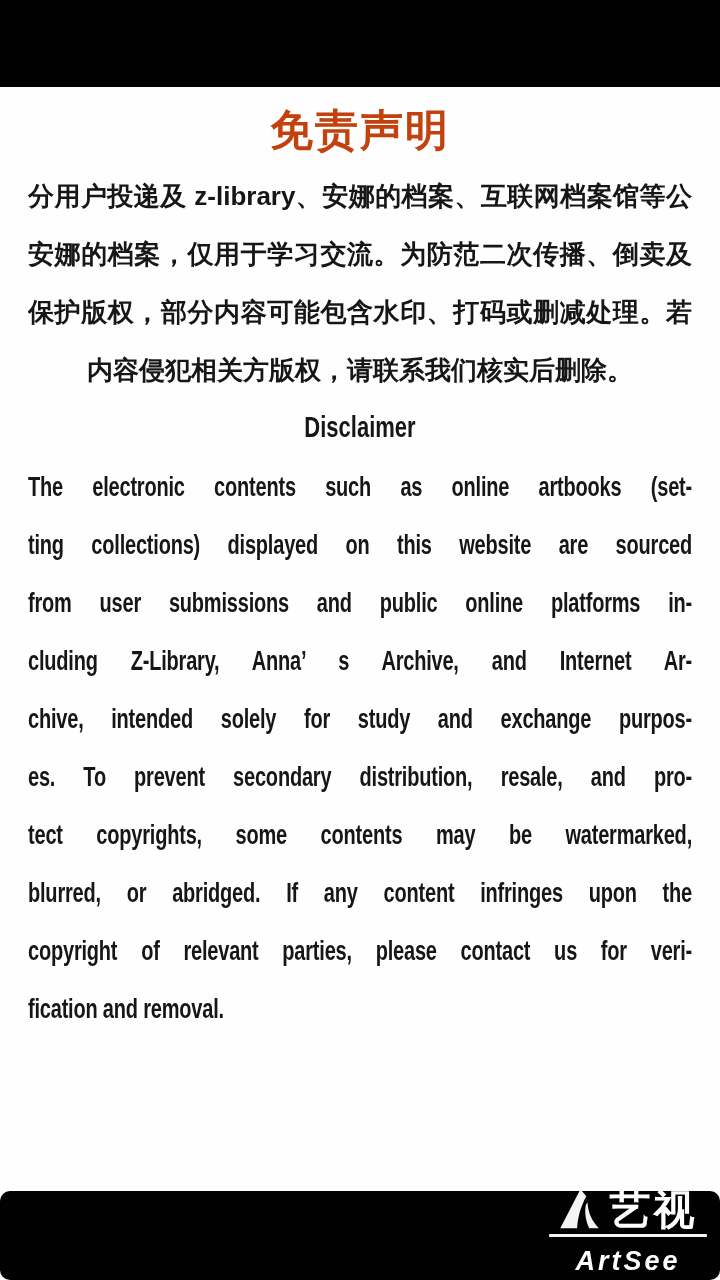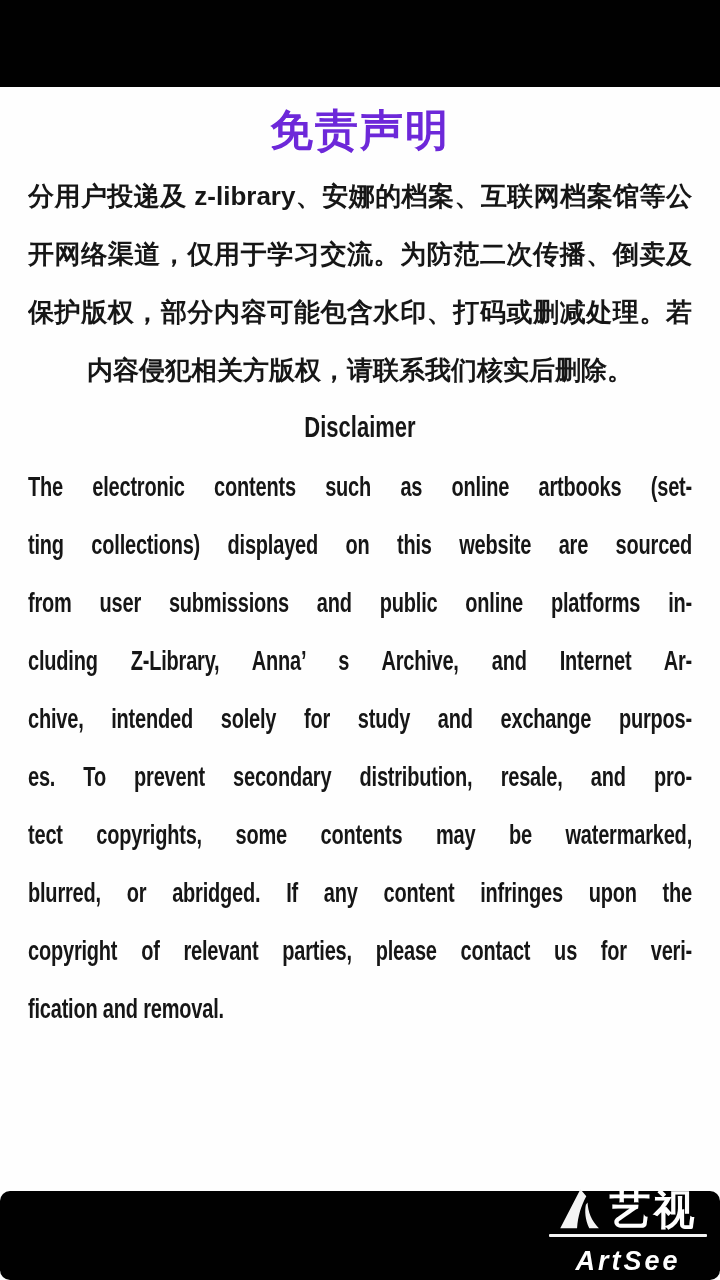--- a/index.html
+++ b/index.html
@@ -29,21 +29,21 @@
     color: #121212;
   }
   .title-zh {
     margin: 0;
     height: 80px;
     line-height: 86px;
     text-align: center;
     font-size: 43px;
     font-weight: bold;
     letter-spacing: 2px;
-    color: #6d28d9;
+    color: #c2410c;
   }
   .lines { padding: 0 28px; }
   .line {
     height: 58px;
     line-height: 58px;
     font-weight: bold;
     color: #161616;
     overflow: hidden;
     white-space: normal;
   }
@@ -109,21 +109,21 @@
 
 <div class="screen">
 
   <div class="bar bar-top"></div>
 
   <div class="content">
     <h1 class="title-zh">免责声明</h1>
 
     <div class="lines">
       <div class="line zh just">分用户投递及 z-library、安娜的档案、互联网档案馆等公</div>
-      <div class="line zh just">开网络渠道，仅用于学习交流。为防范二次传播、倒卖及</div>
+      <div class="line zh just">安娜的档案，仅用于学习交流。为防范二次传播、倒卖及</div>
       <div class="line zh just">保护版权，部分内容可能包含水印、打码或删减处理。若</div>
       <div class="line zh">内容侵犯相关方版权，请联系我们核实后删除。</div>
 
       <div class="line heading-en">Disclaimer</div>
 
       <div class="line en just">The electronic contents such as online artbooks (set-</div>
       <div class="line en just">ting collections) displayed on this website are sourced</div>
       <div class="line en just">from user submissions and public online platforms in-</div>
       <div class="line en just">cluding Z-Library, Anna’ s Archive, and Internet Ar-</div>
       <div class="line en just">chive, intended solely for study and exchange purpos-</div>

